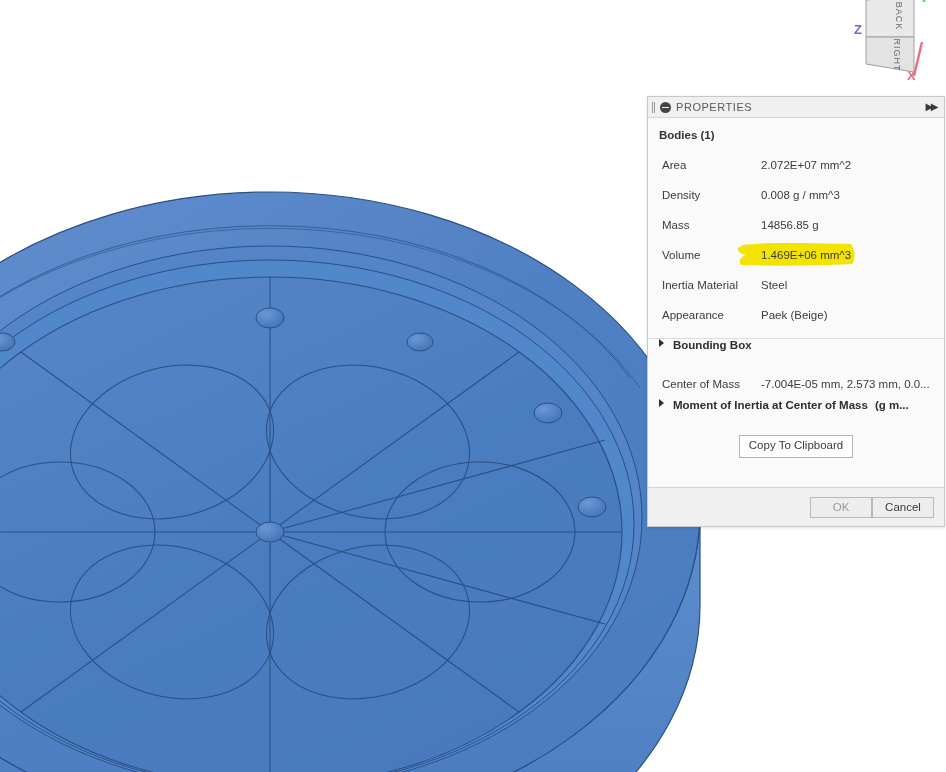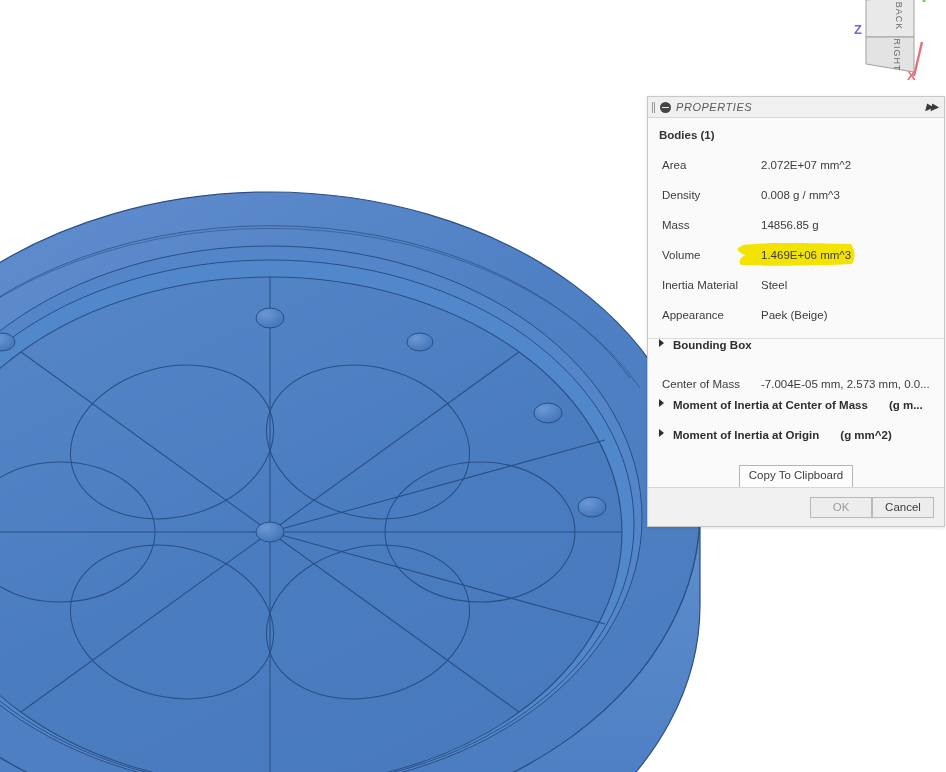--- a/index.html
+++ b/index.html
@@ -23,21 +23,20 @@
     background:#fafafa;
     border:1px solid #c8c8c8;
     box-sizing:border-box;
     box-shadow:0 1px 3px rgba(0,0,0,.12);
     font-size:11.5px;color:#3c3c3c;
   }
   #props-header{
     height:21px;background:#f0f0f0;border-bottom:1px solid #d6d6d6;
     display:flex;align-items:center;padding:0 4px 0 2px;
     box-sizing:border-box;
-    font-style:italic;
   }
   .drag-grip{
     width:7px;height:13px;flex:0 0 auto;margin-right:2px;
     display:flex;align-items:center;justify-content:center;gap:1px;
     cursor:move;
   }
   .drag-grip i{display:block;width:1px;height:11px;background:#9a9a9a;}
   .hdr-icon{
     width:11px;height:11px;border-radius:50%;background:#454545;
     flex:0 0 auto;margin:0 5px 0 1px;position:relative;
@@ -71,21 +70,21 @@
   .expand-row{
     display:flex;height:30px;padding-left:11px;
     box-sizing:border-box;cursor:pointer;
   }
   .tri{
     width:0;height:0;border-left:5px solid #2e2e2e;
     border-top:4px solid transparent;border-bottom:4px solid transparent;
     margin-right:9px;flex:0 0 auto;
   }
   .expand-label{font-weight:bold;font-size:11.5px;color:#2e2e2e;white-space:nowrap;}
-  .expand-unit{font-weight:bold;font-size:11.5px;color:#2e2e2e;margin-left:21px;white-space:nowrap;}
+  .expand-unit{font-weight:bold;font-size:11.5px;color:#2e2e2e;margin-left:7px;white-space:nowrap;}
 
   
   #volume-highlight{
     position:absolute;left:735px;top:241px;width:122px;height:26px;
     z-index:1;pointer-events:none;
   }
 
   
   #copy-row{display:flex;justify-content:center;padding:6px 0 9px 0;}
   #copy-btn{
@@ -264,25 +263,20 @@
       <span class="prop-label">Center of Mass</span>
       <span class="prop-value">-7.004E-05 mm, 2.573 mm, 0.0...</span>
     </div>
 
     <div class="expand-row">
       <span class="tri"></span>
       <span class="expand-label">Moment of Inertia at Center of Mass</span>
       <span class="expand-unit">(g m...</span>
     </div>
 
-    <div class="expand-row">
-      <span class="tri"></span>
-      <span class="expand-label">Moment of Inertia at Origin</span>
-      <span class="expand-unit">(g mm^2)</span>
-    </div>
 
     <div id="copy-row">
       <button id="copy-btn">Copy To Clipboard</button>
     </div>
   </div>
 
   <div id="props-footer">
     <div class="ftr-btn disabled">OK</div>
     <div class="ftr-btn enabled">Cancel</div>
   </div>

